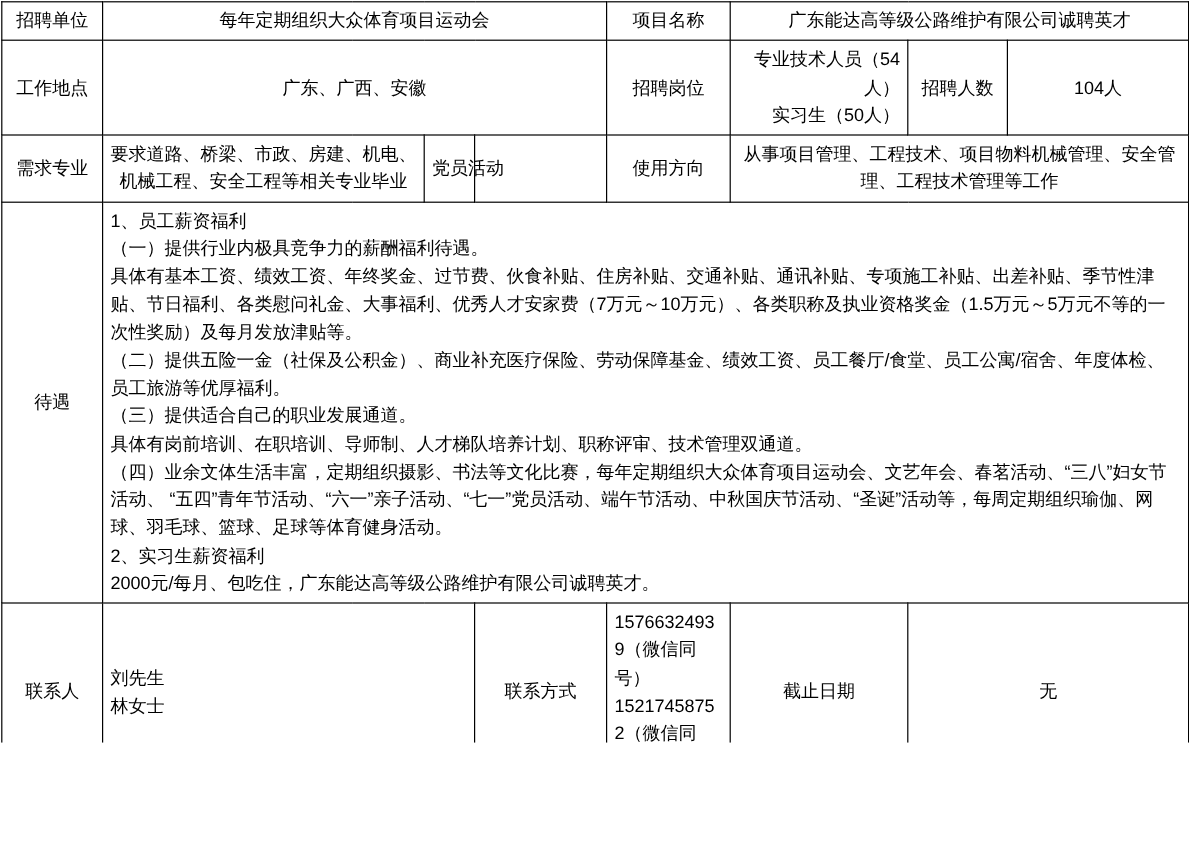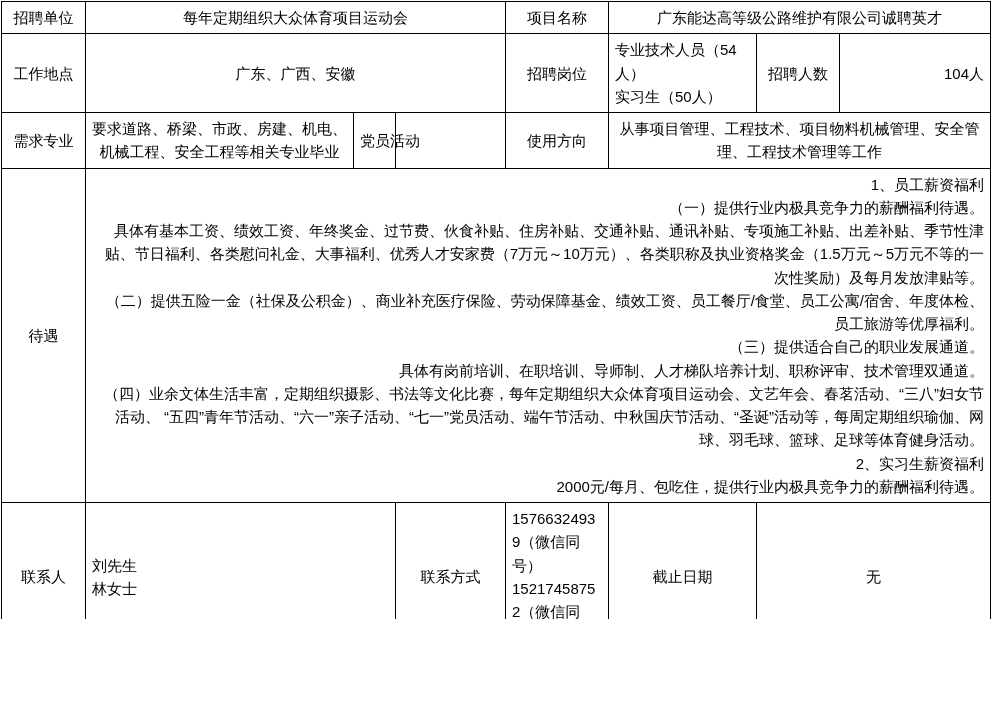--- a/index.html
+++ b/index.html
@@ -34,26 +34,26 @@
   }
   .lbl {
     text-align: center;
     font-size: 15px;
     white-space: nowrap;
   }
   .ctr {
     text-align: center;
   }
   .lft {
-    text-align: right;
+    text-align: center;
   }
   .benefits {
     font-size: 14.5px;
     line-height: 1.62;
-    text-align: right;
+    text-align: left;
     vertical-align: top;
     padding: 6px 8px 6px 8px;
   }
   .benefits p {
     margin: 0;
     padding: 0;
   }
   .contact-name {
     text-align: left;
     line-height: 2.6;
@@ -71,20 +71,21 @@
   .phones span {
     display: block;
   }
   .pos-cell {
     text-align: left;
     font-size: 15px;
     line-height: 1.7;
   }
   .pos-cell span {
     display: block;
+    text-align: right;
   }
 </style>
 </head>
 <body>
 
 <div id="page">
   <table class="recruit">
     <colgroup>
       <col style="width:84px">
       <col style="width:208px">
@@ -130,21 +131,21 @@
       <td class="lbl">待遇</td>
       <td class="benefits" colspan="8">
         <p>1、员工薪资福利</p>
         <p>（一）提供行业内极具竞争力的薪酬福利待遇。</p>
         <p>具体有基本工资、绩效工资、年终奖金、过节费、伙食补贴、住房补贴、交通补贴、通讯补贴、专项施工补贴、出差补贴、季节性津贴、节日福利、各类慰问礼金、大事福利、优秀人才安家费（7万元～10万元）、各类职称及执业资格奖金（1.5万元～5万元不等的一次性奖励）及每月发放津贴等。</p>
         <p>（二）提供五险一金（社保及公积金）、商业补充医疗保险、劳动保障基金、绩效工资、员工餐厅/食堂、员工公寓/宿舍、年度体检、员工旅游等优厚福利。</p>
         <p>（三）提供适合自己的职业发展通道。</p>
         <p>具体有岗前培训、在职培训、导师制、人才梯队培养计划、职称评审、技术管理双通道。</p>
         <p>（四）业余文体生活丰富，定期组织摄影、书法等文化比赛，每年定期组织大众体育项目运动会、文艺年会、春茗活动、“三八”妇女节活动、 “五四”青年节活动、“六一”亲子活动、“七一”党员活动、端午节活动、中秋国庆节活动、“圣诞”活动等，每周定期组织瑜伽、网球、羽毛球、篮球、足球等体育健身活动。</p>
         <p>2、实习生薪资福利</p>
-        <p>2000元/每月、包吃住，提供行业内极具竞争力的薪酬福利待遇。</p>
+        <p>2000元/每月、包吃住，广东能达高等级公路维护有限公司诚聘英才。</p>
       </td>
     </tr>
 
     <tr style="height:96px">
       <td class="lbl">联系人</td>
       <td class="contact-name" colspan="3">
         <span>刘先生</span>
         <span>林女士</span>
       </td>
       <td class="lbl">联系方式</td>

